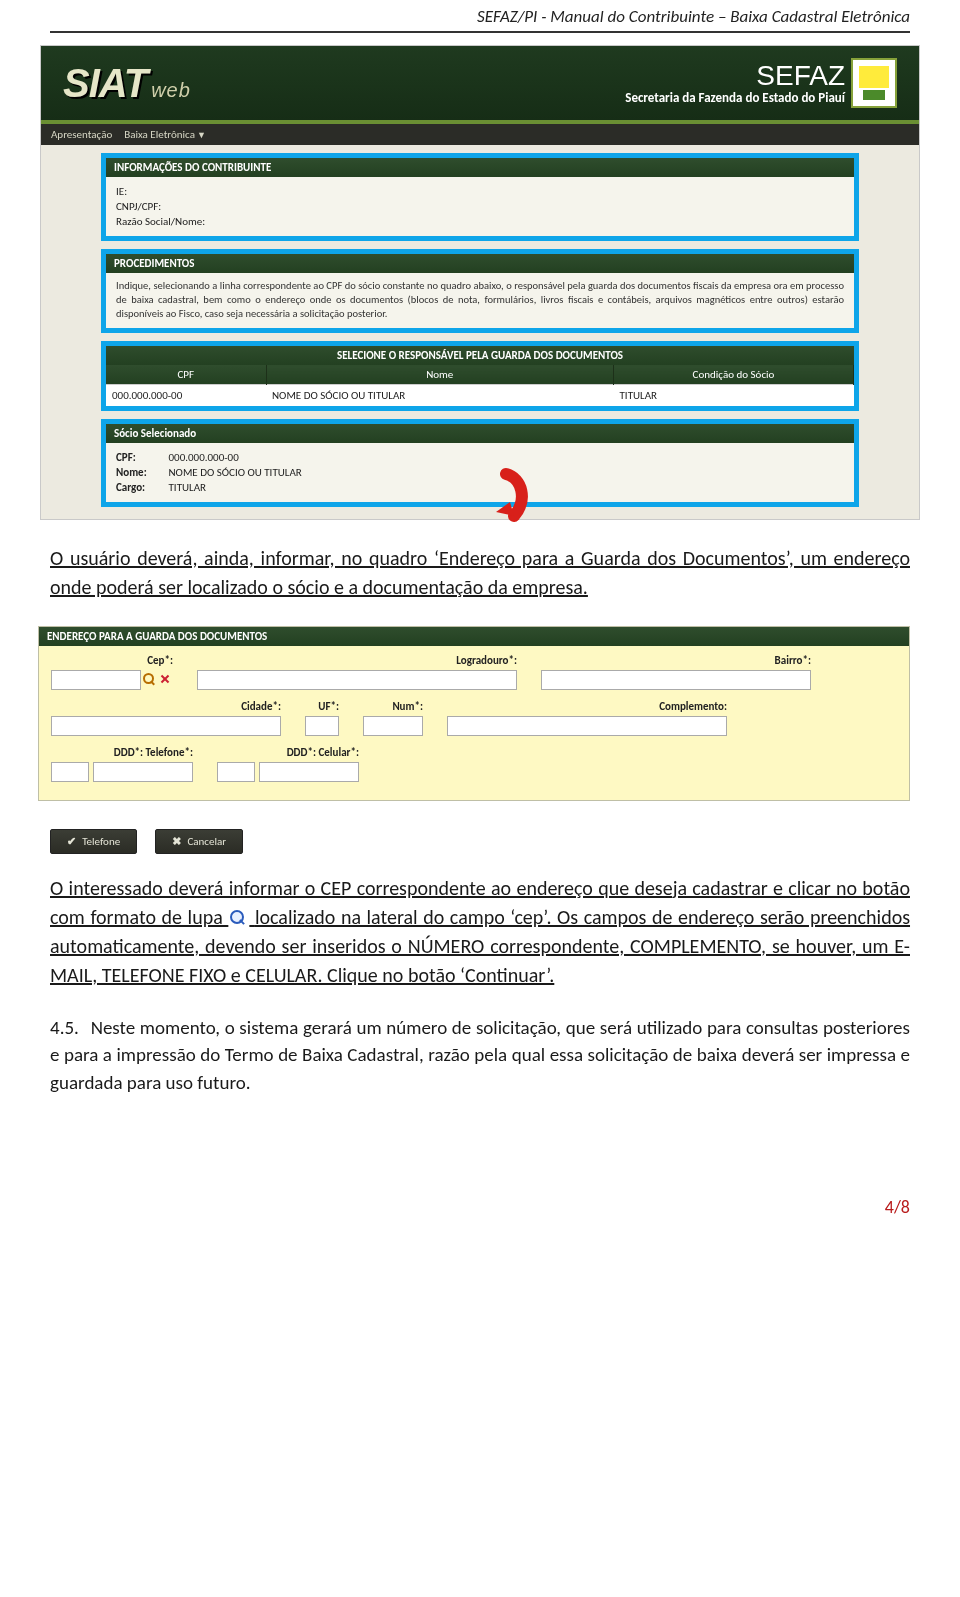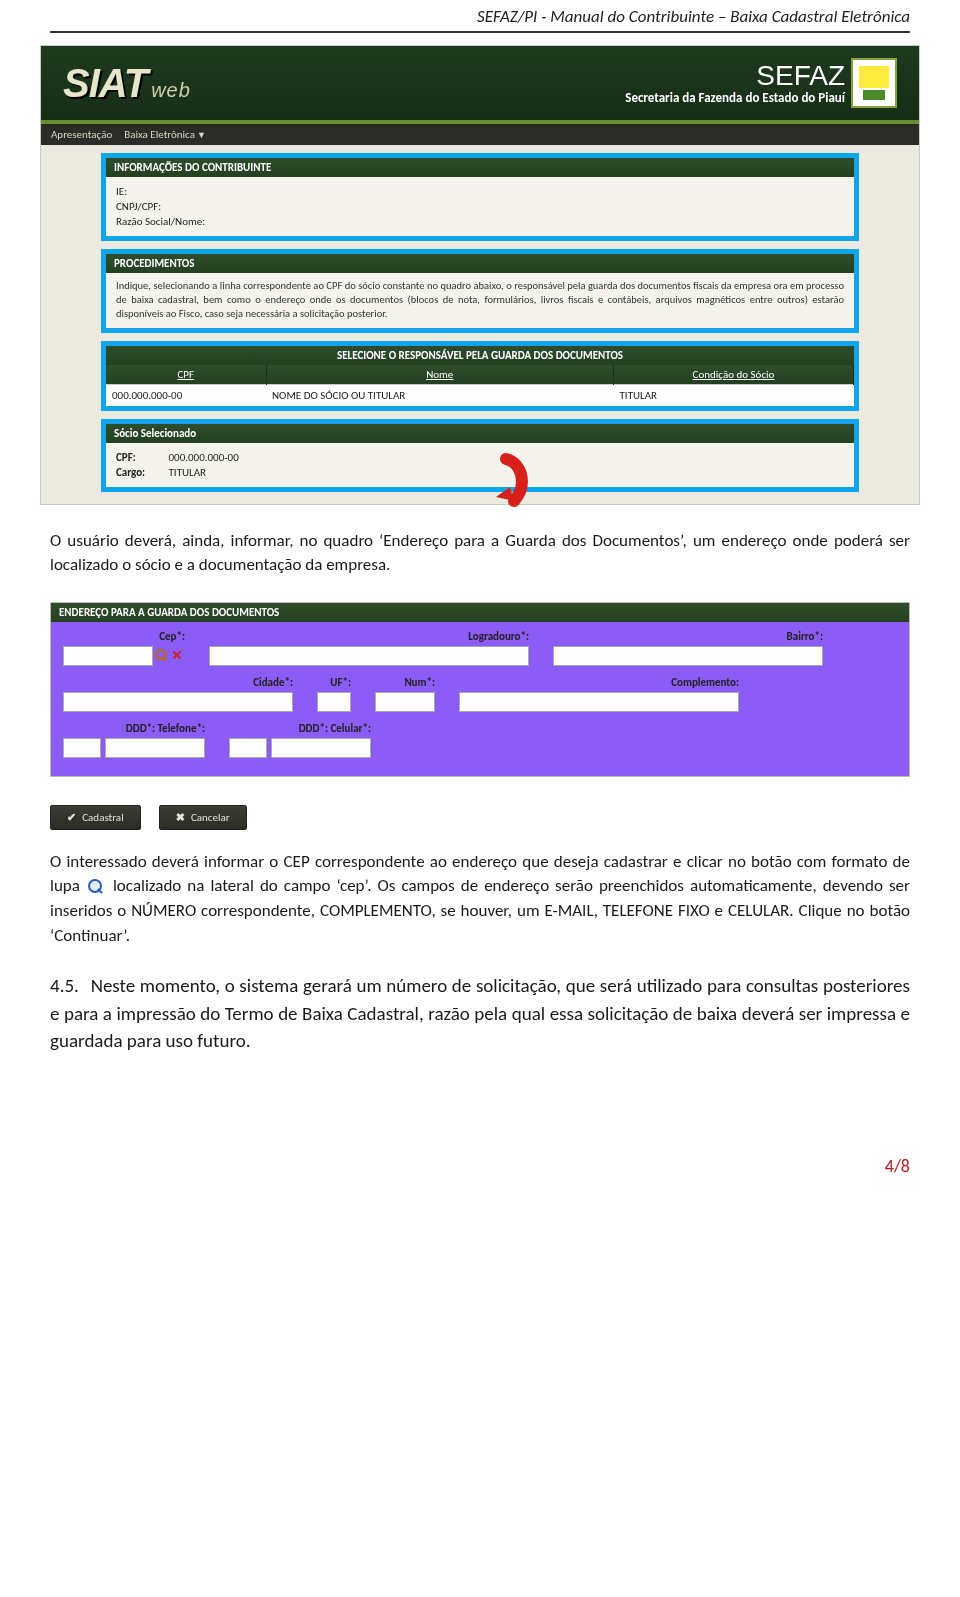--- a/index.html
+++ b/index.html
@@ -111,21 +111,20 @@
   .table-head {
     background: linear-gradient(#2f4d2d,#234021);
     color:#fff; font-size:11px; font-weight:bold;
     text-align:center; padding:3px 0;
   }
   .tbl { width:100%; border-collapse: collapse; font-size:11px; }
   .tbl th {
     background: linear-gradient(#2f4d2d,#234021);
     color:#fff; font-weight:normal; padding:3px 0; text-align:center;
     border-right:1px solid #1d3019;
-    text-decoration:underline;
   }
   .tbl td { background:#fff; padding:4px 6px; border-top:1px solid #ccc; }
   .tbl td:first-child{ width:160px; }
   .tbl td:last-child{ width:240px; }
 
   .selected-header{
     background: linear-gradient(#2f4d2d,#234021);
     color:#fff; font-size:11px; font-weight:bold;
     padding:3px 8px;
   }
@@ -134,43 +133,44 @@
 
   .arrow-wrap{ position:relative; height:0; }
   .red-arrow{
     position:absolute; left:360px; top:-36px; width:70px; height:70px;
   }
   .red-arrow svg{ width:100%; height:100%; }
 
   
   .body-text {
     margin: 0 50px 24px 50px;
-    font-size: 17px;
+    font-size: 20px;
     line-height: 1.45;
     text-align: justify;
     color: #1a1a1a;
+    text-decoration: underline;
   }
   .lupa-ico {
     display:inline-block; width:17px; height:17px; vertical-align:middle;
     position:relative; margin: 0 2px;
   }
   .lupa-ico::before{
     content:""; position:absolute; width:10px; height:10px; border:2px solid #2a5bbc;
     border-radius:50%; left:0; top:0; background:#e8f0ff;
   }
   .lupa-ico::after{
     content:""; position:absolute; width:6px; height:2px; background:#2a5bbc;
     transform:rotate(45deg); left:9px; top:11px;
   }
 
   
   .form-block{
-    margin:0 50px 28px 50px;
+    margin:0 50px 28px 38px;
     border:1px solid #bfbfa6;
-    background:#8b5cf6;
+    background:#fef9c3;
     font-size:11px; color:#222;
   }
   .form-body{ padding:8px 12px; }
   .form-row{ display:flex; gap:24px; margin-bottom:10px; align-items:flex-end; }
   .field{ display:flex; flex-direction:column;align-items:flex-end; }
   .field label{ font-weight:bold; font-size:11px; margin-bottom:3px; }
   .tinput{
     border:1px solid #aaa; background:#fff; height:20px; padding:2px 4px;
     font-size:11px;
   }
@@ -293,20 +293,24 @@
   </div>
 
   <div class="panel-outer" style="margin-bottom:12px;">
     <div class="selected-header">Sócio Selecionado</div>
     <div class="sel-body">
       <div class="kv">
         <span>CPF:</span>
         <span>000.000.000-00</span>
       </div>
       <div class="kv">
+        <span>Nome:</span>
+        <span>NOME DO SÓCIO OU TITULAR</span>
+      </div>
+      <div class="kv">
         <span>Cargo:</span>
         <span>TITULAR</span>
       </div>
     </div>
     <div class="arrow-wrap">
       <div class="red-arrow">
         <svg viewBox="0 0 70 70">
           <path d="M40 8 C56 12 62 34 48 50" stroke="#d8201a" stroke-width="12" fill="none" stroke-linecap="round"></path>
           <path d="M48 50 L30 46 L44 36 Z" fill="#d8201a"></path>
         </svg>
@@ -377,21 +381,21 @@
           <input class="tinput tel-field" style="">
         </div>
       </div>
     </div>
   </div>
 </div>
 
 <div class="action-bar">
   <div class="btn">
     <span class="check-ico">✔</span>
-    <span>Cadastral</span>
+    <span>Telefone</span>
   </div>
   <div class="btn">
     <span class="x-ico">✖</span>
     <span>Cancelar</span>
   </div>
 </div>
 
 <p class="body-text">
   <span>O interessado deverá informar o CEP correspondente ao endereço que deseja cadastrar e clicar no botão com formato de lupa </span>
   <span class="lupa-ico"></span>

